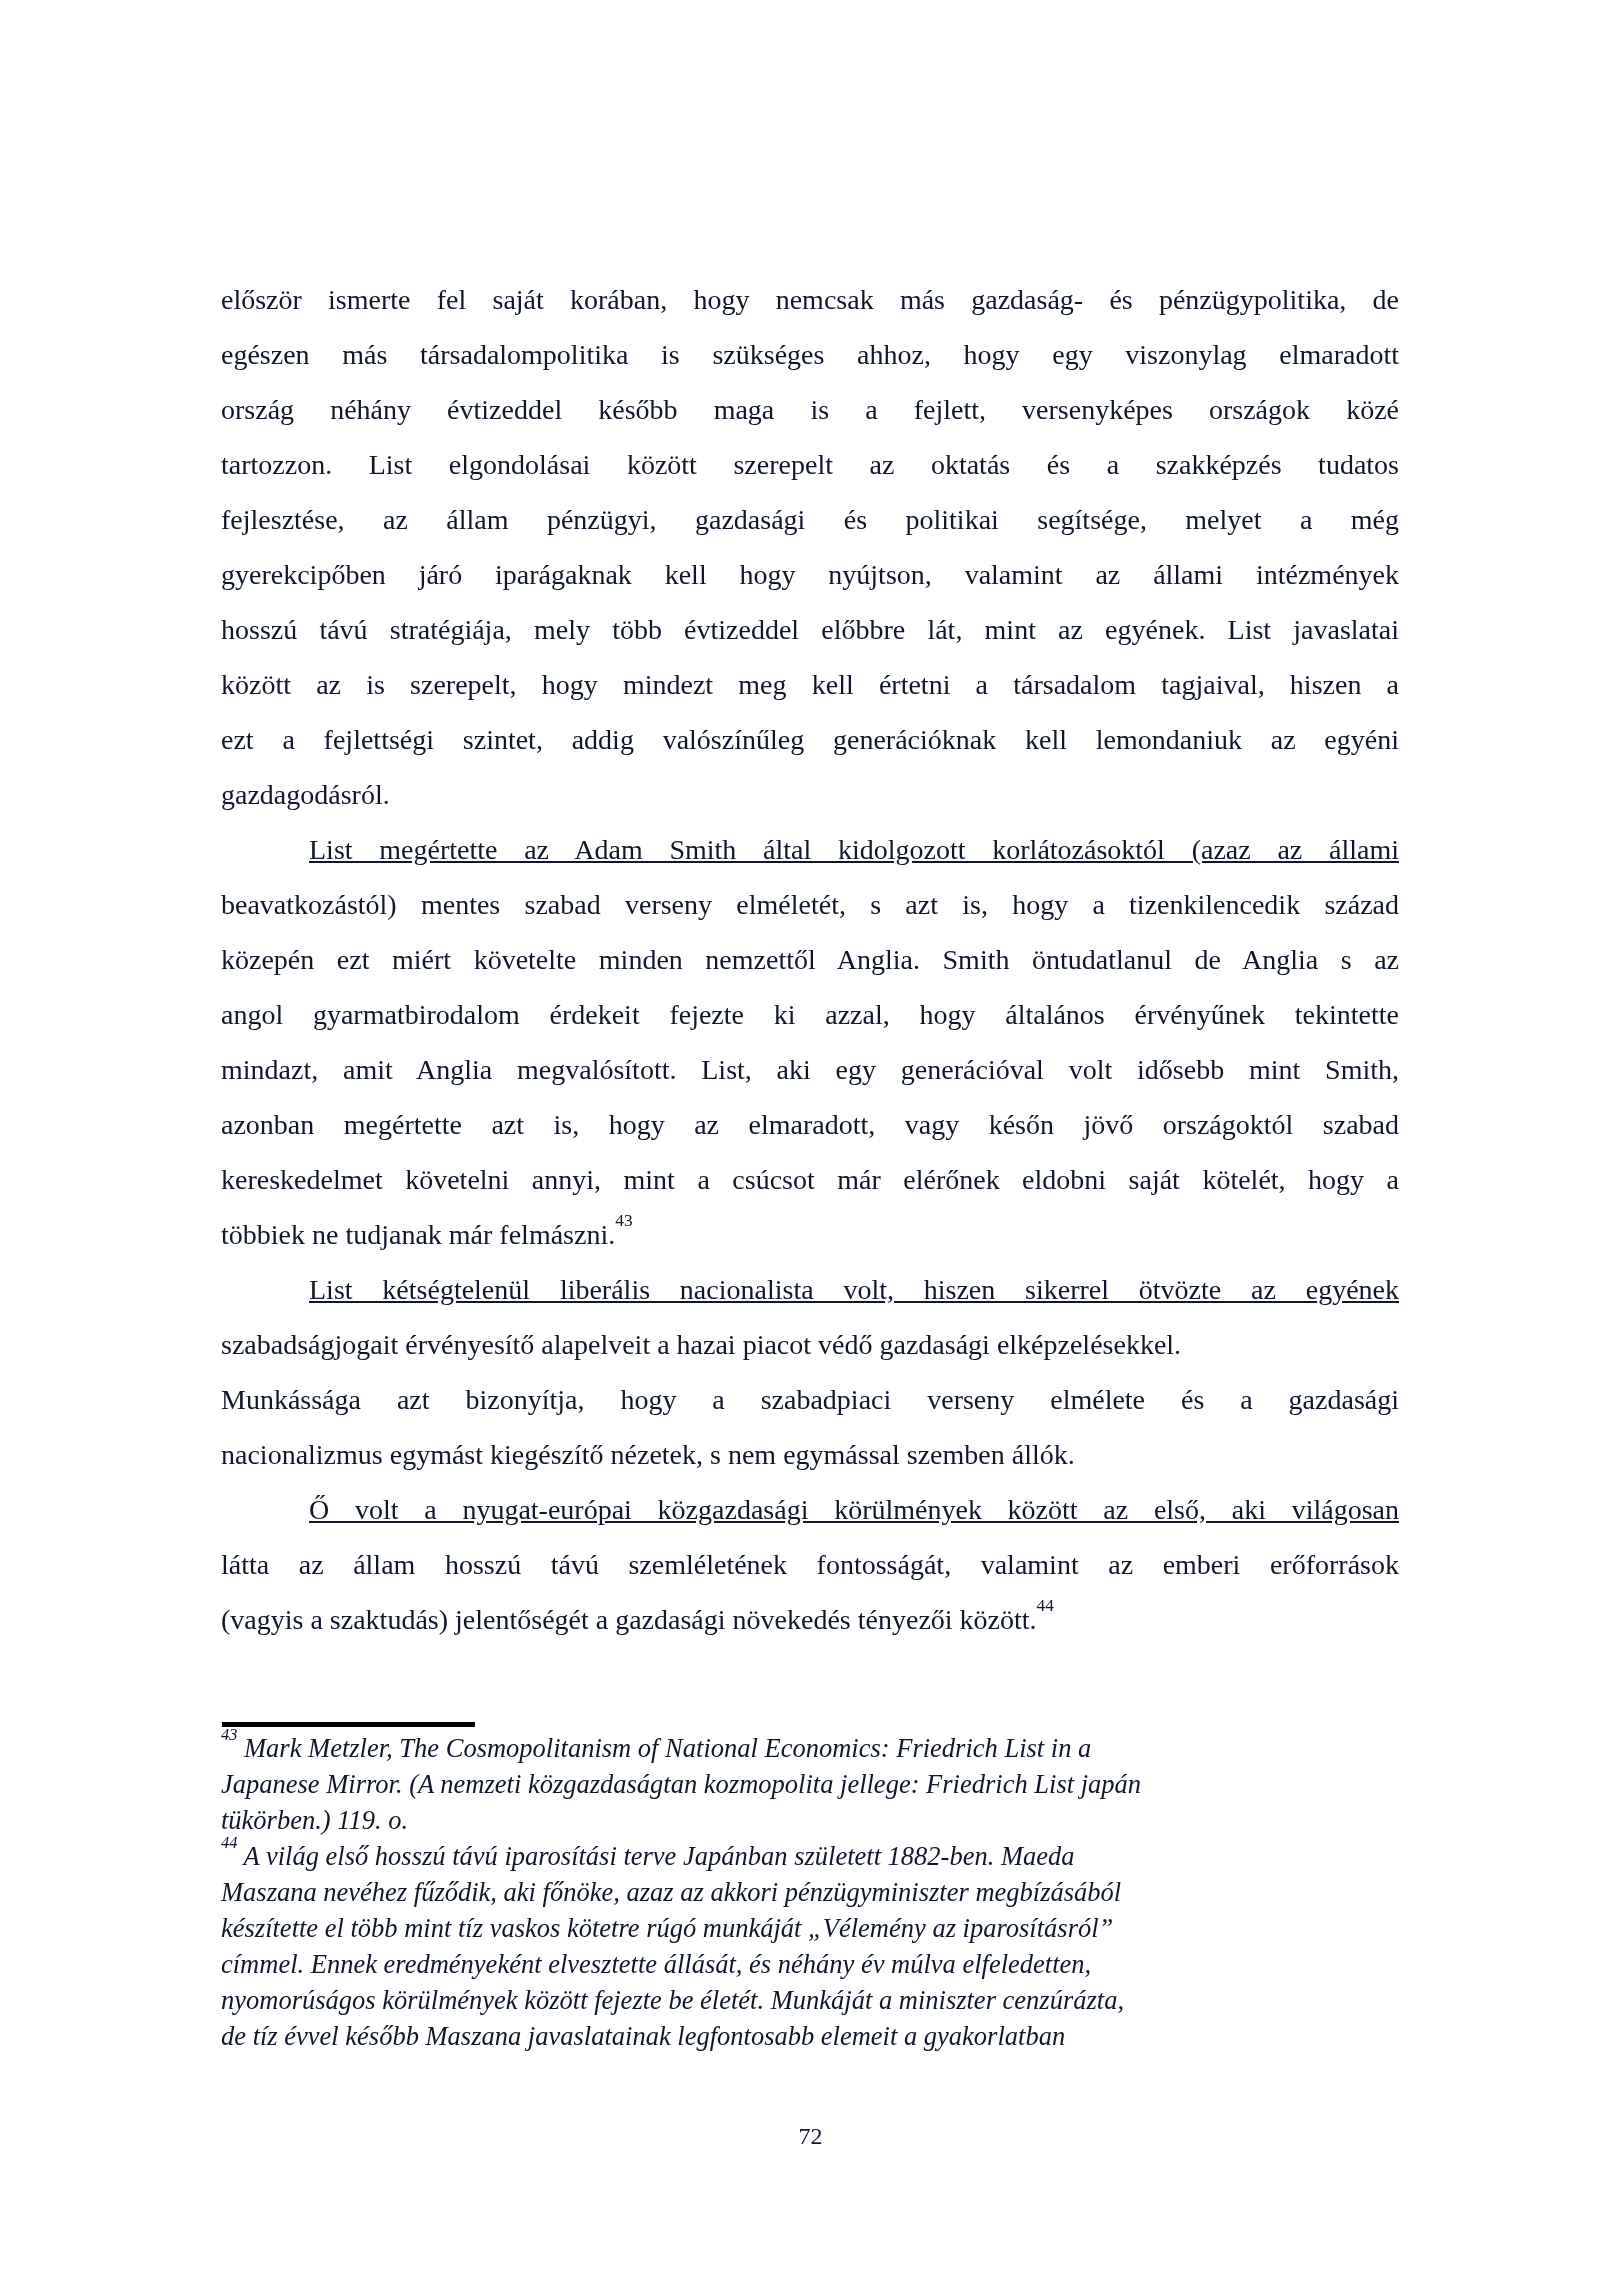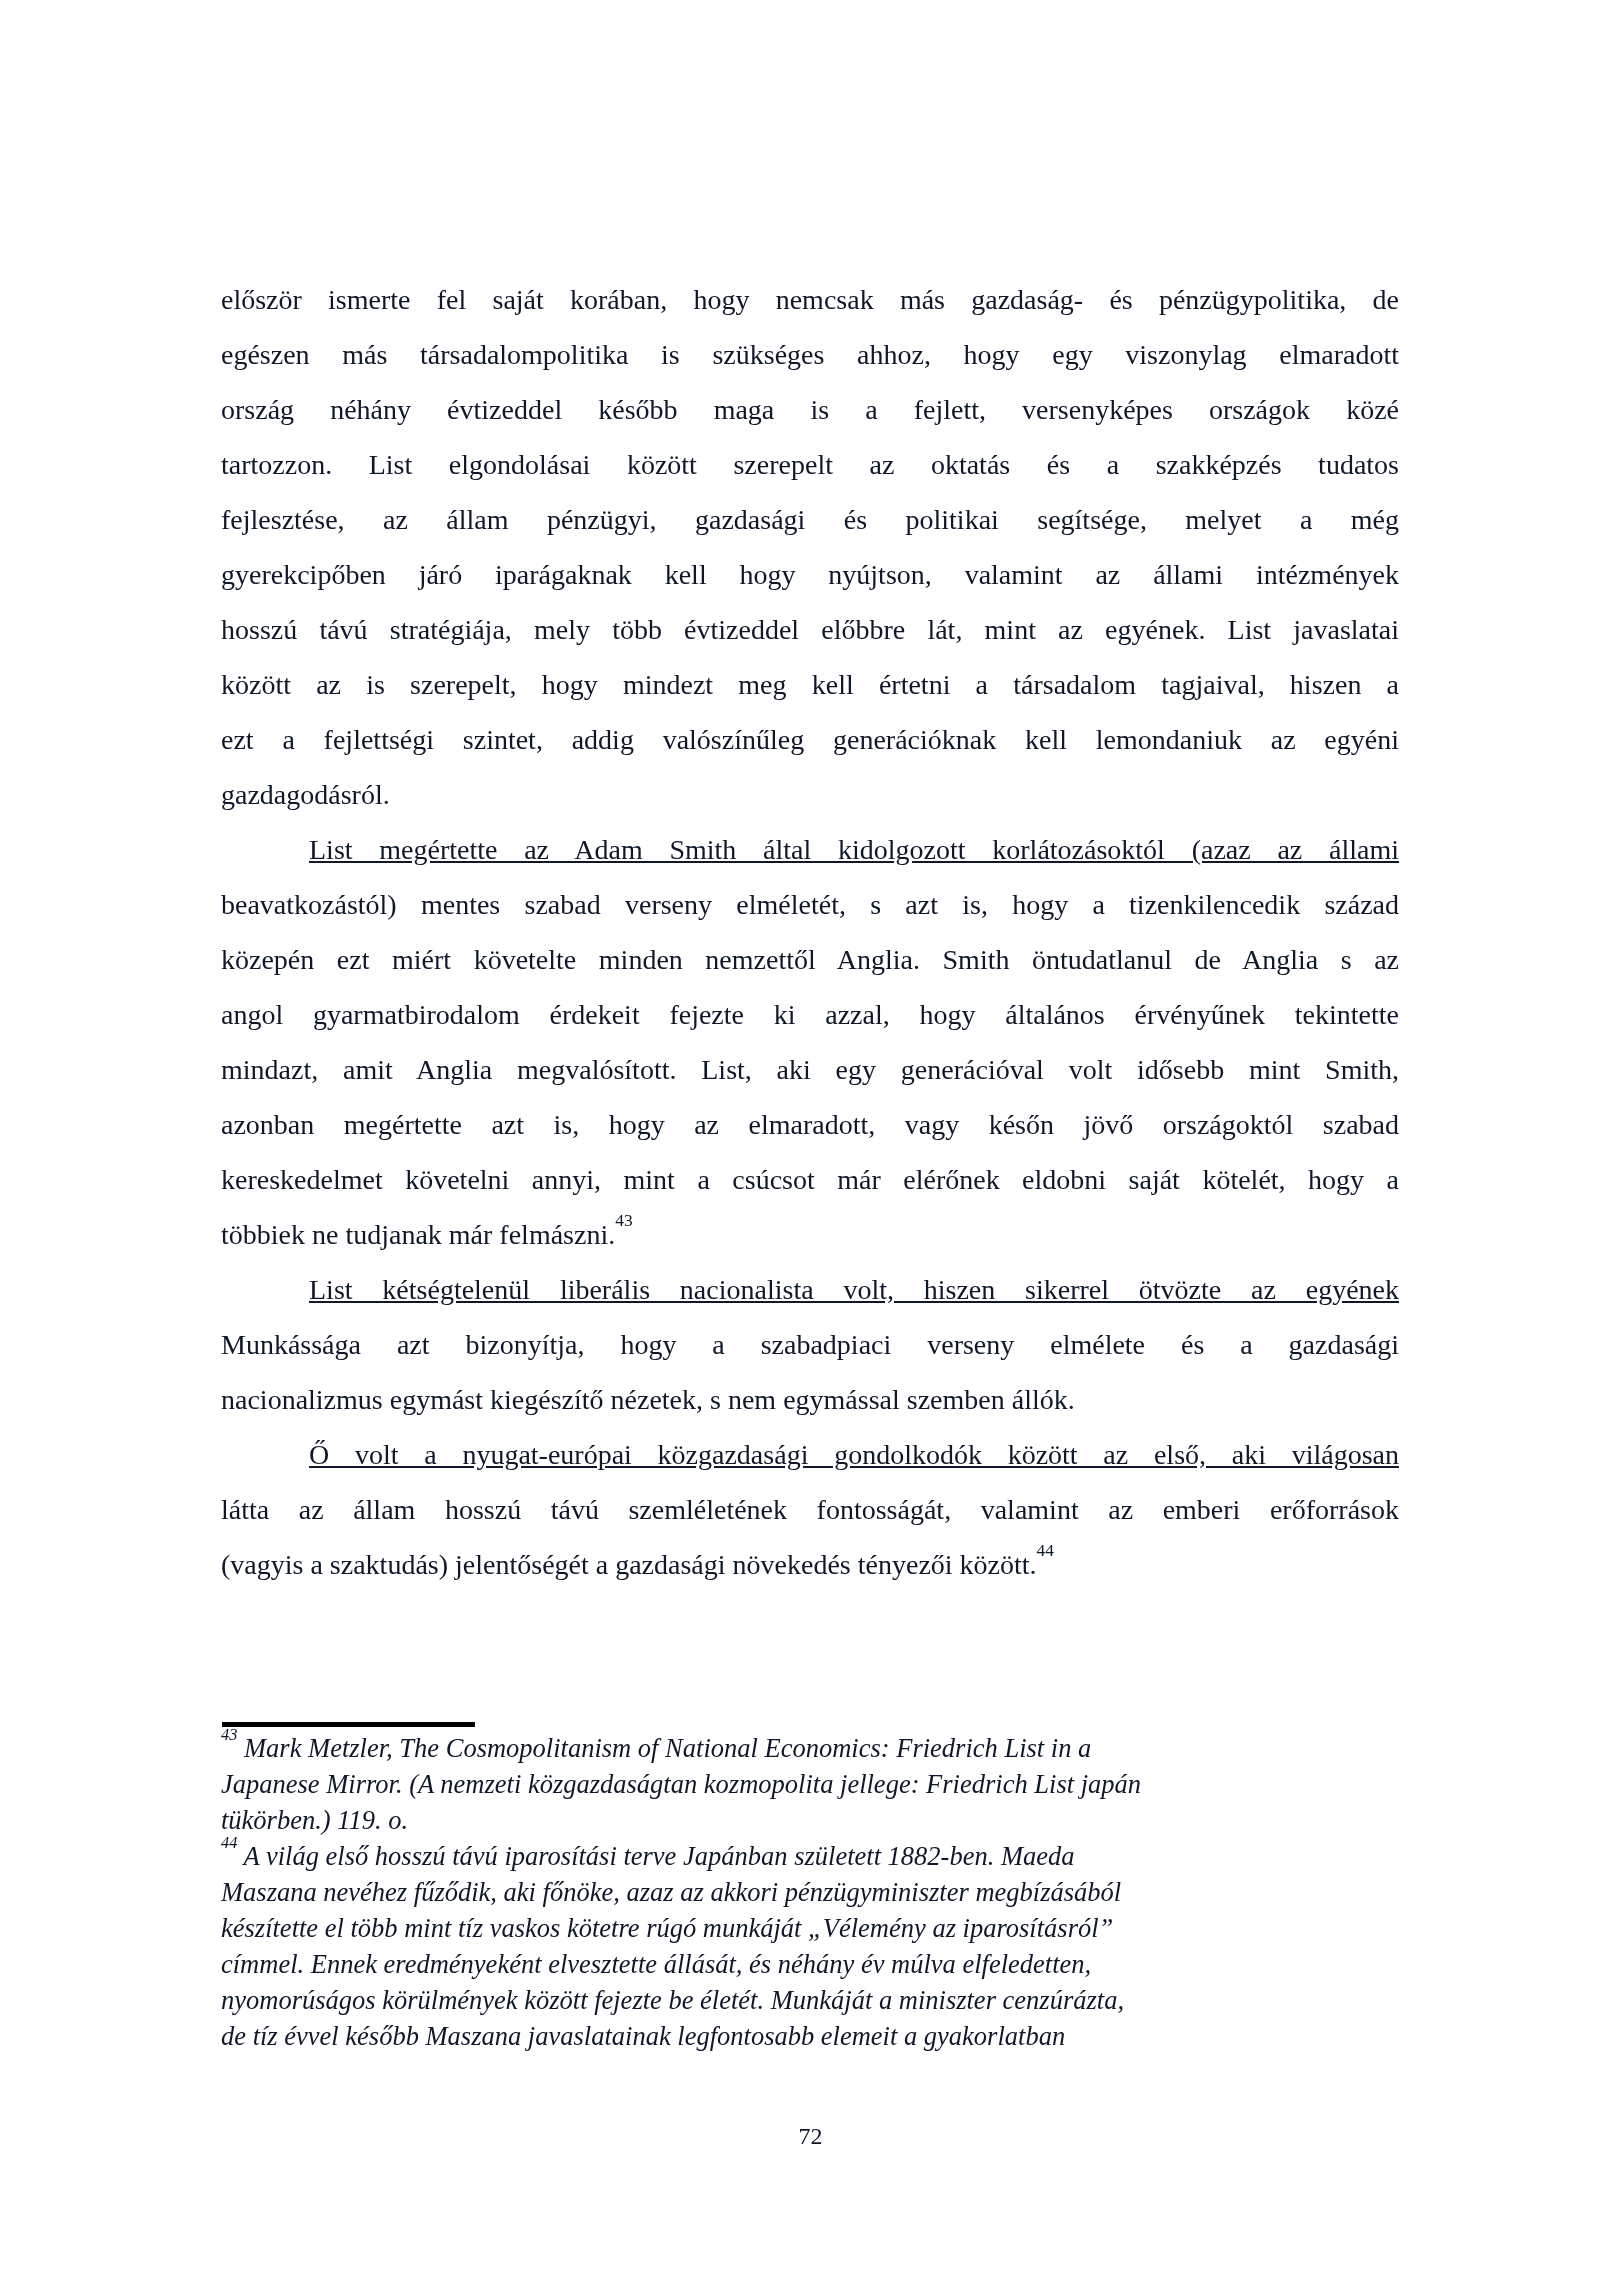--- a/index.html
+++ b/index.html
@@ -94,25 +94,26 @@
         <div class="line">beavatkozástól) mentes szabad verseny elméletét, s azt is, hogy a tizenkilencedik század</div>
         <div class="line">közepén ezt miért követelte minden nemzettől Anglia. Smith öntudatlanul de Anglia s az</div>
         <div class="line">angol gyarmatbirodalom érdekeit fejezte ki azzal, hogy általános érvényűnek tekintette</div>
         <div class="line">mindazt, amit Anglia megvalósított. List, aki egy generációval volt idősebb mint Smith,</div>
         <div class="line">azonban megértette azt is, hogy az elmaradott, vagy későn jövő országoktól szabad</div>
         <div class="line">kereskedelmet követelni annyi, mint a csúcsot már elérőnek eldobni saját kötelét, hogy a</div>
         <div class="line ragged">többiek ne tudjanak már felmászni.<sup>43</sup></div>
       </div>
       <div class="paragraph">
         <div class="line first">List kétségtelenül liberális nacionalista volt, hiszen sikerrel ötvözte az egyének</div>
+        <div class="line ragged">szabadságjogait érvényesítő alapelveit a hazai piacot védő gazdasági elképzelésekkel.</div>
         <div class="line">Munkássága azt bizonyítja, hogy a szabadpiaci verseny elmélete és a gazdasági</div>
         <div class="line ragged">nacionalizmus egymást kiegészítő nézetek, s nem egymással szemben állók.</div>
       </div>
       <div class="paragraph">
-        <div class="line first">Ő volt a nyugat-európai közgazdasági gondolkodók között az első, aki világosan</div>
+        <div class="line first">Ő volt a nyugat-európai közgazdasági körülmények között az első, aki világosan</div>
         <div class="line">látta az állam hosszú távú szemléletének fontosságát, valamint az emberi erőforrások</div>
         <div class="line ragged">(vagyis a szaktudás) jelentőségét a gazdasági növekedés tényezői között.<sup>44</sup></div>
       </div>
     </div>
   <div class="fn-sep"></div>
   <div class="footnotes" id="footnotes">
       <div class="paragraph">
         <div class="line"><sup>43</sup> Mark Metzler, The Cosmopolitanism of National Economics: Friedrich List in a</div>
         <div class="line">Japanese Mirror. (A nemzeti közgazdaságtan kozmopolita jellege: Friedrich List japán</div>
         <div class="line ragged">tükörben.) 119. o.</div>

